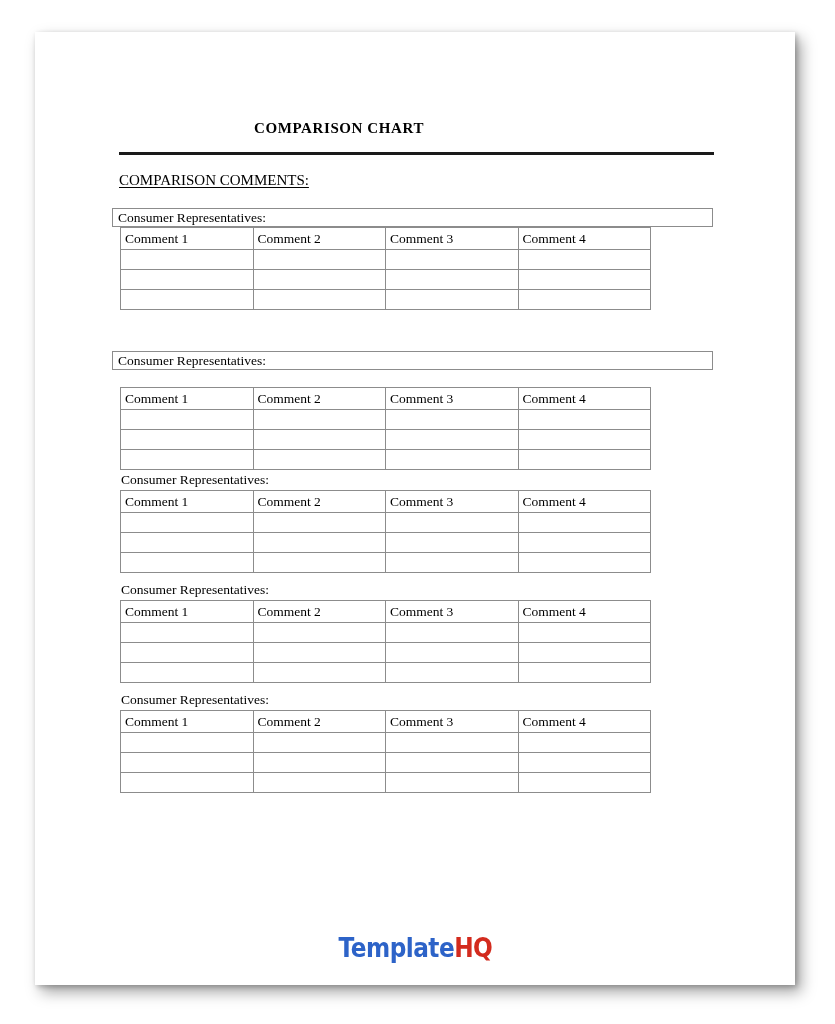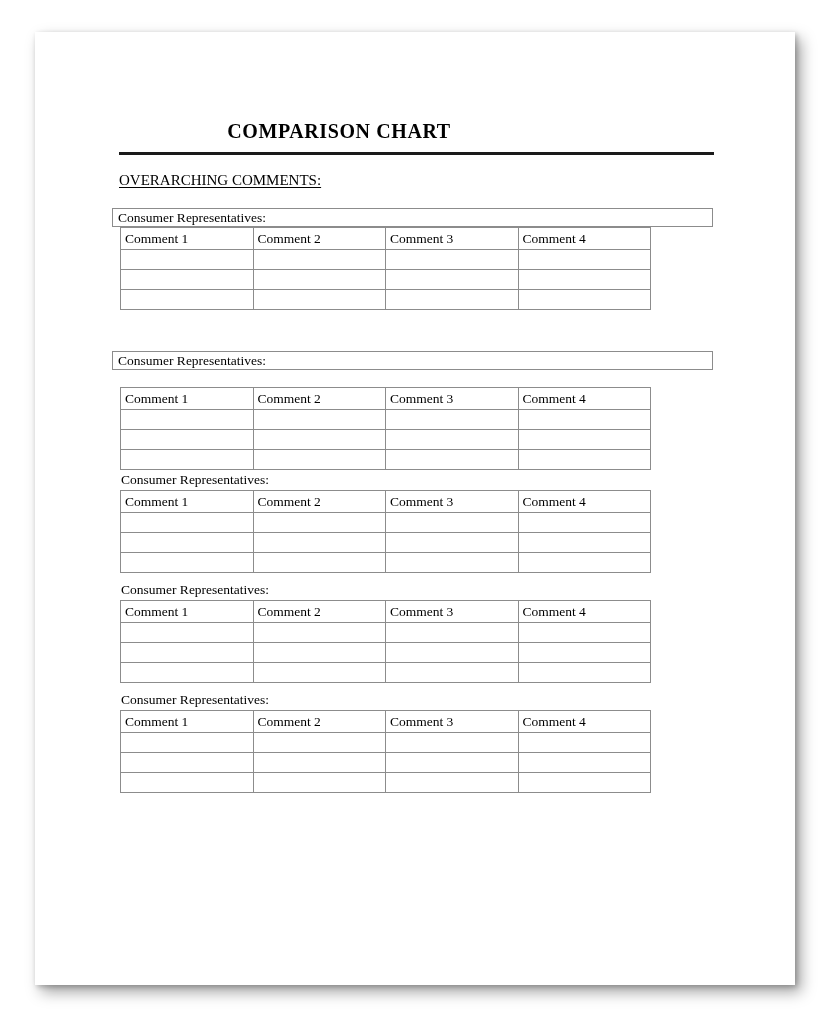--- a/index.html
+++ b/index.html
@@ -27,21 +27,21 @@
 
   
   .doc-title {
     position: absolute;
     left: 0;
     top: 88px;
     width: 608px;
     text-align: center;
     font-family: "Liberation Serif", serif;
     font-weight: bold;
-    font-size: 20px;
+    font-size: 15px;
     letter-spacing: 0.6px;
     color: #000000;
   }
 
   .title-rule {
     position: absolute;
     left: 84px;
     top: 120px;
     width: 595px;
     height: 3px;
@@ -141,21 +141,21 @@
 </style>
 </head>
 <body>
 
 <div id="page-sheet">
 
   <div class="doc-title">COMPARISON CHART</div>
 
   <div class="title-rule"></div>
 
-  <div class="section-heading">OVERARCHING COMMENTS:</div>
+  <div class="section-heading">COMPARISON COMMENTS:</div>
 
   <div class="block" style="top:176px;">
     <div class="label-boxed" style="top:0;">Consumer Representatives:</div>
     <table class="cmp" style="top:19px;">
       <colgroup>
           <col>
           <col>
           <col>
           <col>
         </colgroup>
@@ -333,14 +333,17 @@
         <tr>
           <td></td>
           <td></td>
           <td></td>
           <td></td>
         </tr>
       </tbody>
     </table>
   </div>
 
+  <div class="logo">
+    <span class="logo-text"><span class="logo-a">Template</span><span class="logo-b">HQ</span></span>
+  </div>
 
 </div>
 
 </body></html>

